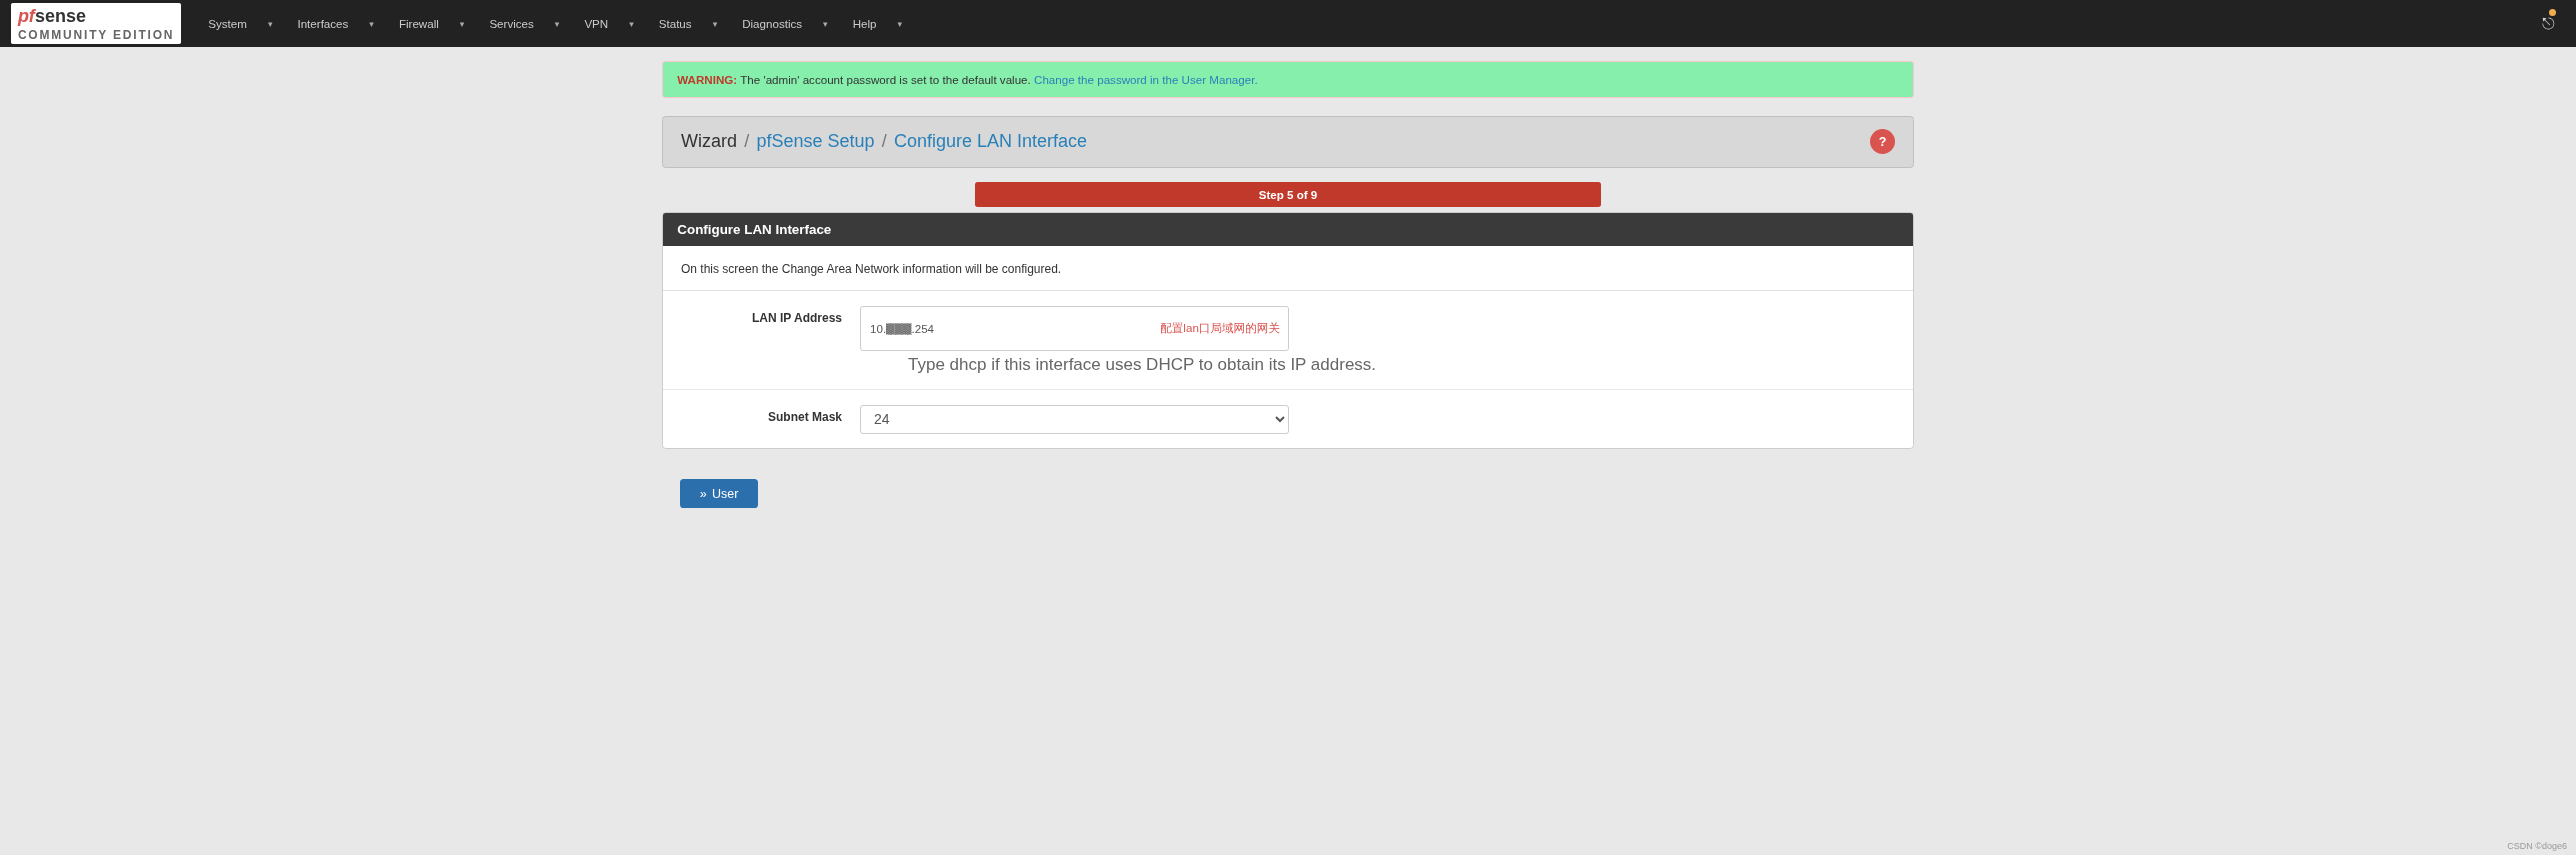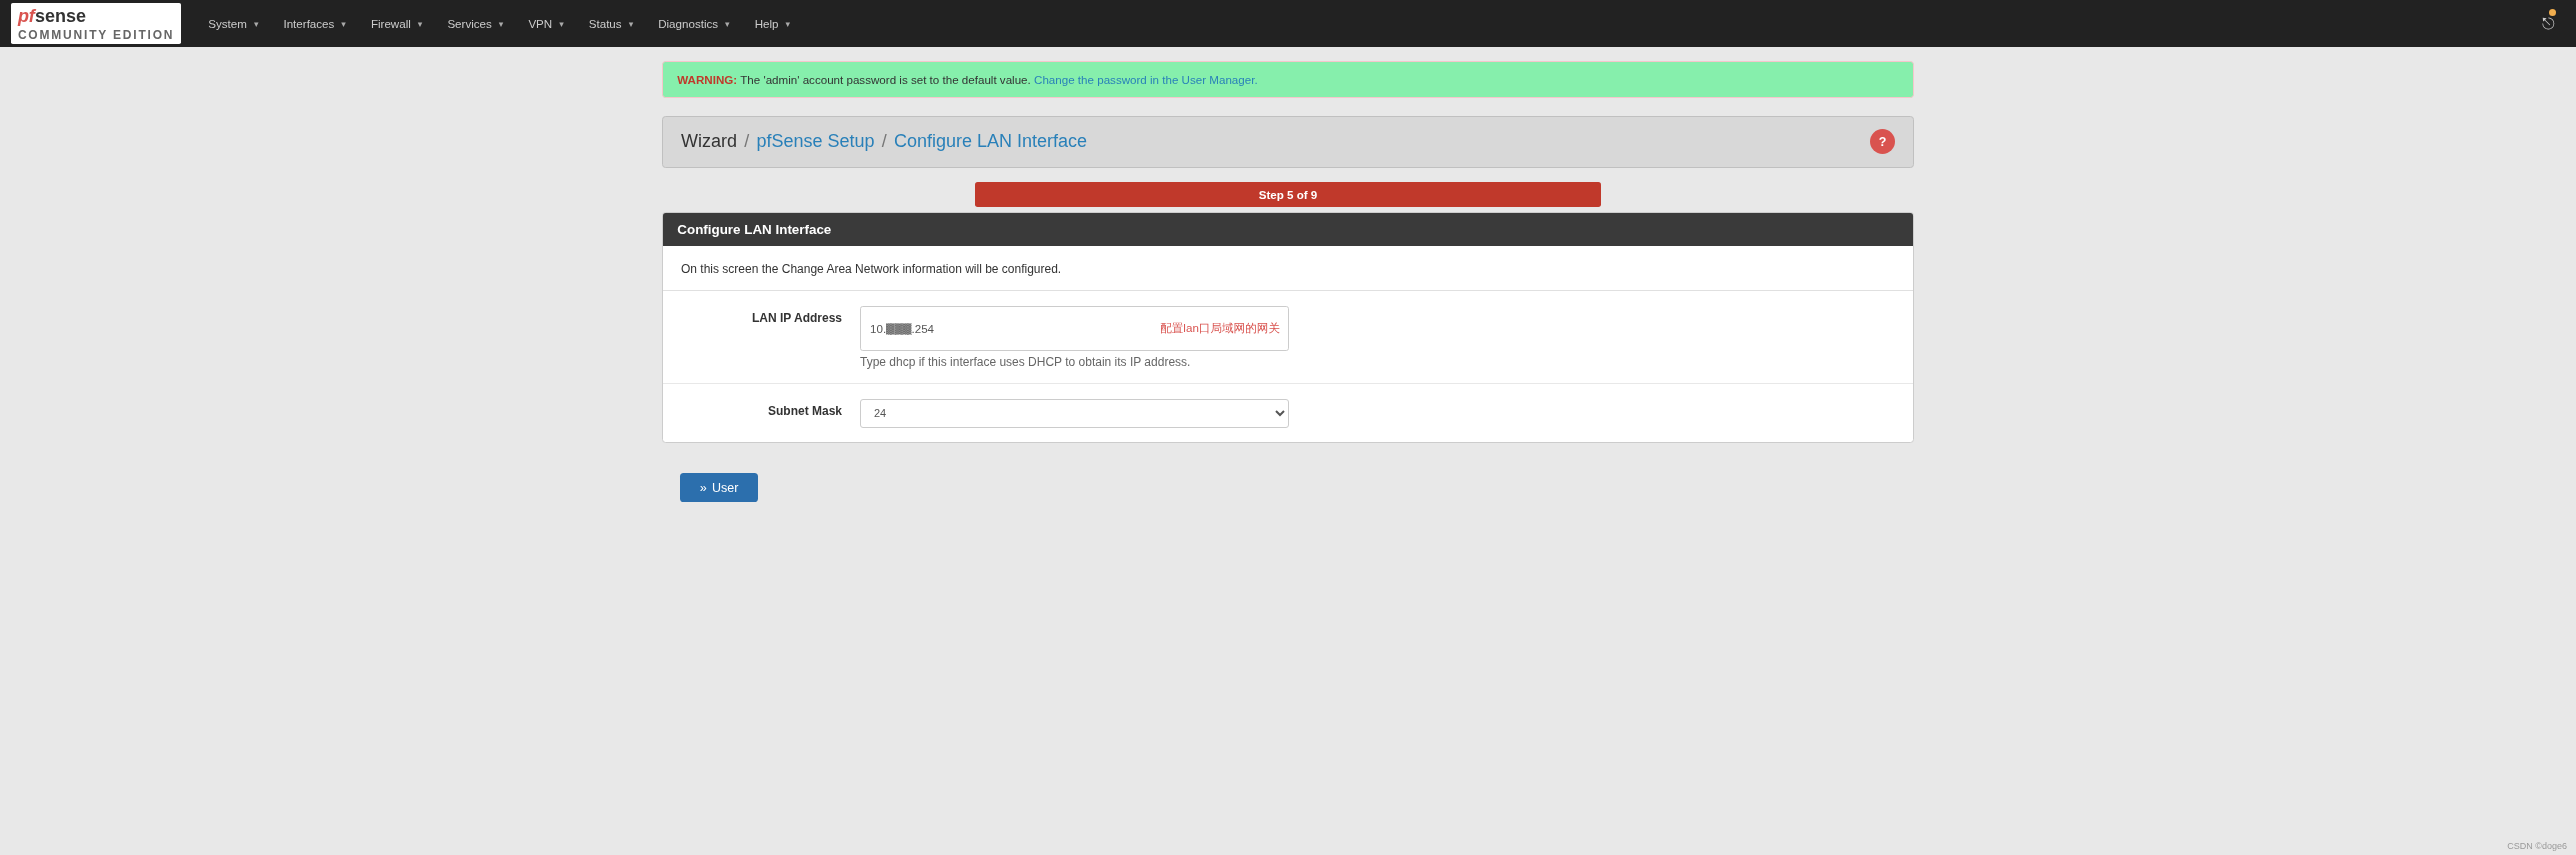--- a/index.html
+++ b/index.html
@@ -60,21 +60,21 @@
     .nav-item {
       position: relative;
     }
     .nav-link {
       color: #ccc;
       text-decoration: none;
       padding: 0 12.5px;
       height: 47px;
       display: flex;
       align-items: center;
-      gap: 7px;
+      gap: 21px;
       font-size: 11.6px;
       cursor: pointer;
       white-space: nowrap;
     }
     .nav-caret {
       font-size: 9px;
       color: #aaa;
     }
     .nav-right {
       margin-left: auto;
@@ -257,30 +257,31 @@
       pointer-events: none;
     }
     .form-input-wrapper {
       position: relative;
       display: inline-block;
       width: 100%;
       max-width: 429px;
     }
     .form-help-text {
       color: #666;
-      font-size: 12px;
+      font-size: 17px;
       margin-top: 4.5px;
+      margin-left: 48px;
     }
     .form-select {
       width: 100%;
       max-width: 429px;
       padding: 4.5px 9px;
       border: 0.9px solid #ccc;
       border-radius: 3px;
-      font-size: 11px;
+      font-size: 14px;
       color: #555;
       height: 29px;
       appearance: auto;
       background: white;
     }
 
     
     .btn-next {
       background: #2c6fad;
       color: white;

